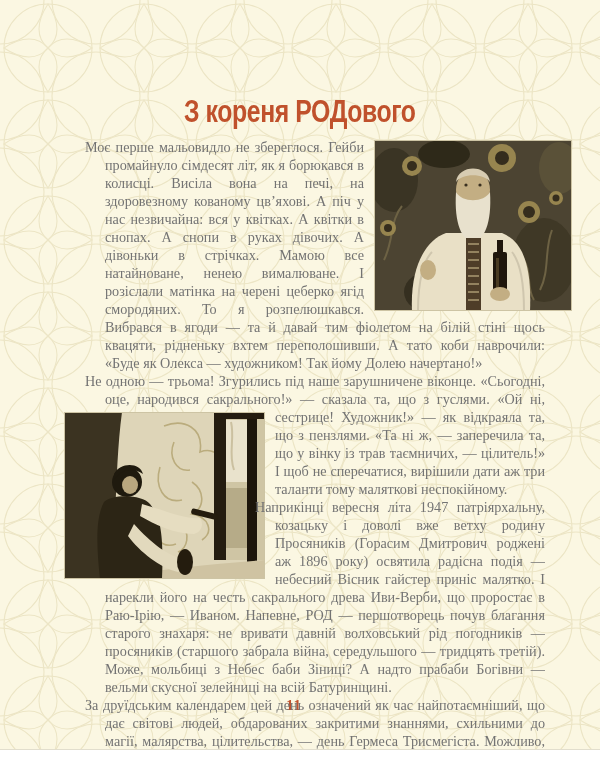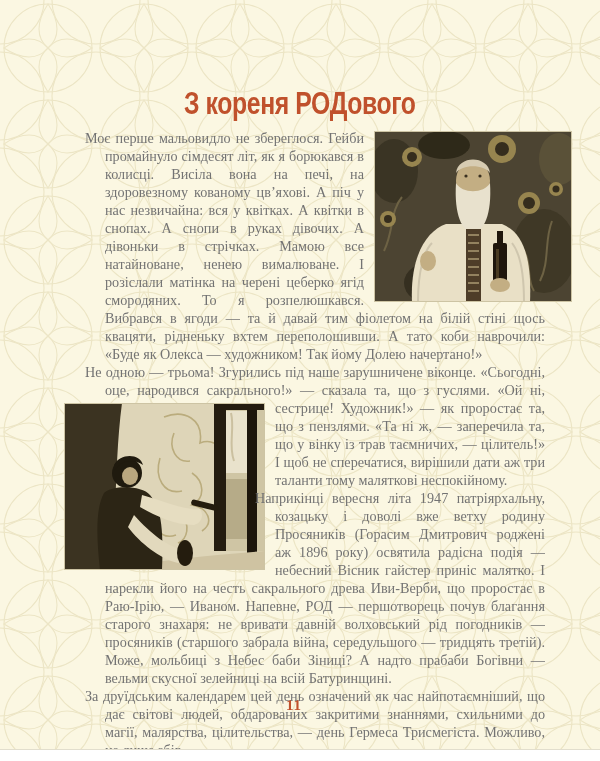--- a/index.html
+++ b/index.html
@@ -6,21 +6,21 @@
   .page{
     position:relative;
     width:600px;height:761px;
     background:#fbf7e2;
     overflow:hidden;
     font-family:"Liberation Serif",serif;
   }
   .bg-pattern{position:absolute;top:0;left:0;z-index:0;display:block;}
   .content{position:relative;z-index:1;}
   .title{
-    margin:0;padding:86px 0 0 0;
+    margin:8px;padding:86px 0 0 0;
     text-align:center;
     color:#c0512c;
     font-family:"Liberation Sans",sans-serif;
     font-weight:700;
     font-size:31px;line-height:36px;
   }
   .title-inner{display:inline-block;transform:scaleX(0.8);transform-origin:50% 50%;letter-spacing:-0.5px;}
   .body-text{
     margin:7px 55px 0 85px;
     font-size:14.2px;line-height:18px;
@@ -153,21 +153,21 @@
             <ellipse cx="66" cy="73" rx="8" ry="9" fill="#b9a77f"></ellipse>
             <path d="M50,62 C56,50 76,50 79,62 C70,56 58,56 50,68 Z" fill="#1f1a0e"></path>
             <path d="M40,90 C48,82 78,82 86,92 C96,104 100,120 98,167 L36,167 C32,130 32,105 40,90 Z" fill="#2c2515"></path>
             <path d="M78,92 C100,98 122,108 136,106 C140,112 138,120 130,122 C110,122 90,112 76,104 Z" fill="#e6ddc1"></path>
             <path d="M70,112 C88,132 108,148 124,146 C128,152 124,160 114,160 C96,156 76,140 64,124 Z" fill="#e2d9bd"></path>
             <rect x="128" y="96" width="28" height="6" rx="3" fill="#241c0e" transform="rotate(14 128 96)"></rect>
             <ellipse cx="121" cy="150" rx="8" ry="13" fill="#241c0e"></ellipse>
             <rect x="0.5" y="0.5" width="200" height="166" fill="none" stroke="#cdc4a4" stroke-width="1"></rect>
           </svg>
         </span>
-        <span>«Ой ні, сестрице! Художник!» — як проростає та, що з пензлями. «Та ні ж, — заперечила та, що у вінку із трав таємничих, — цілитель!» І щоб не сперечатися, вирішили дати аж три таланти тому маляткові неспокійному.</span>
+        <span>«Ой ні, сестрице! Художник!» — як відкраяла та, що з пензлями. «Та ні ж, — заперечила та, що у вінку із трав таємничих, — цілитель!» І щоб не сперечатися, вирішили дати аж три таланти тому маляткові неспокійному.</span>
       </div>
 
       <div class="para">
         <span>Наприкінці вересня літа 1947 патріярхальну, козацьку і доволі вже ветху родину Просяників (Горасим Дмитрович роджені аж 1896 року) освятила радісна подія — небесний Вісник гайстер приніс малятко. І нарекли його на честь сакрального древа Иви-Верби, що проростає в Раю-Ірію, — Иваном. Напевне, РОД — першотворець почув благання старого знахаря: не вривати давній волховський рід погодників — просяників (старшого забрала війна, середульшого — тридцять третій). Може, мольбиці з Небес баби Зіниці? А надто прабаби Богівни — вельми скусної зелейниці на всій Батуринщині.</span>
       </div>
 
       <div class="para">
         <span>За друїдським календарем цей день означений як час найпотаємніший, що дає світові людей, обдарованих закритими знаннями, схильними до магії, малярства, цілительства, — день Гермеса Трисмегіста. Можливо, це лише збіг.</span>
       </div>
 

